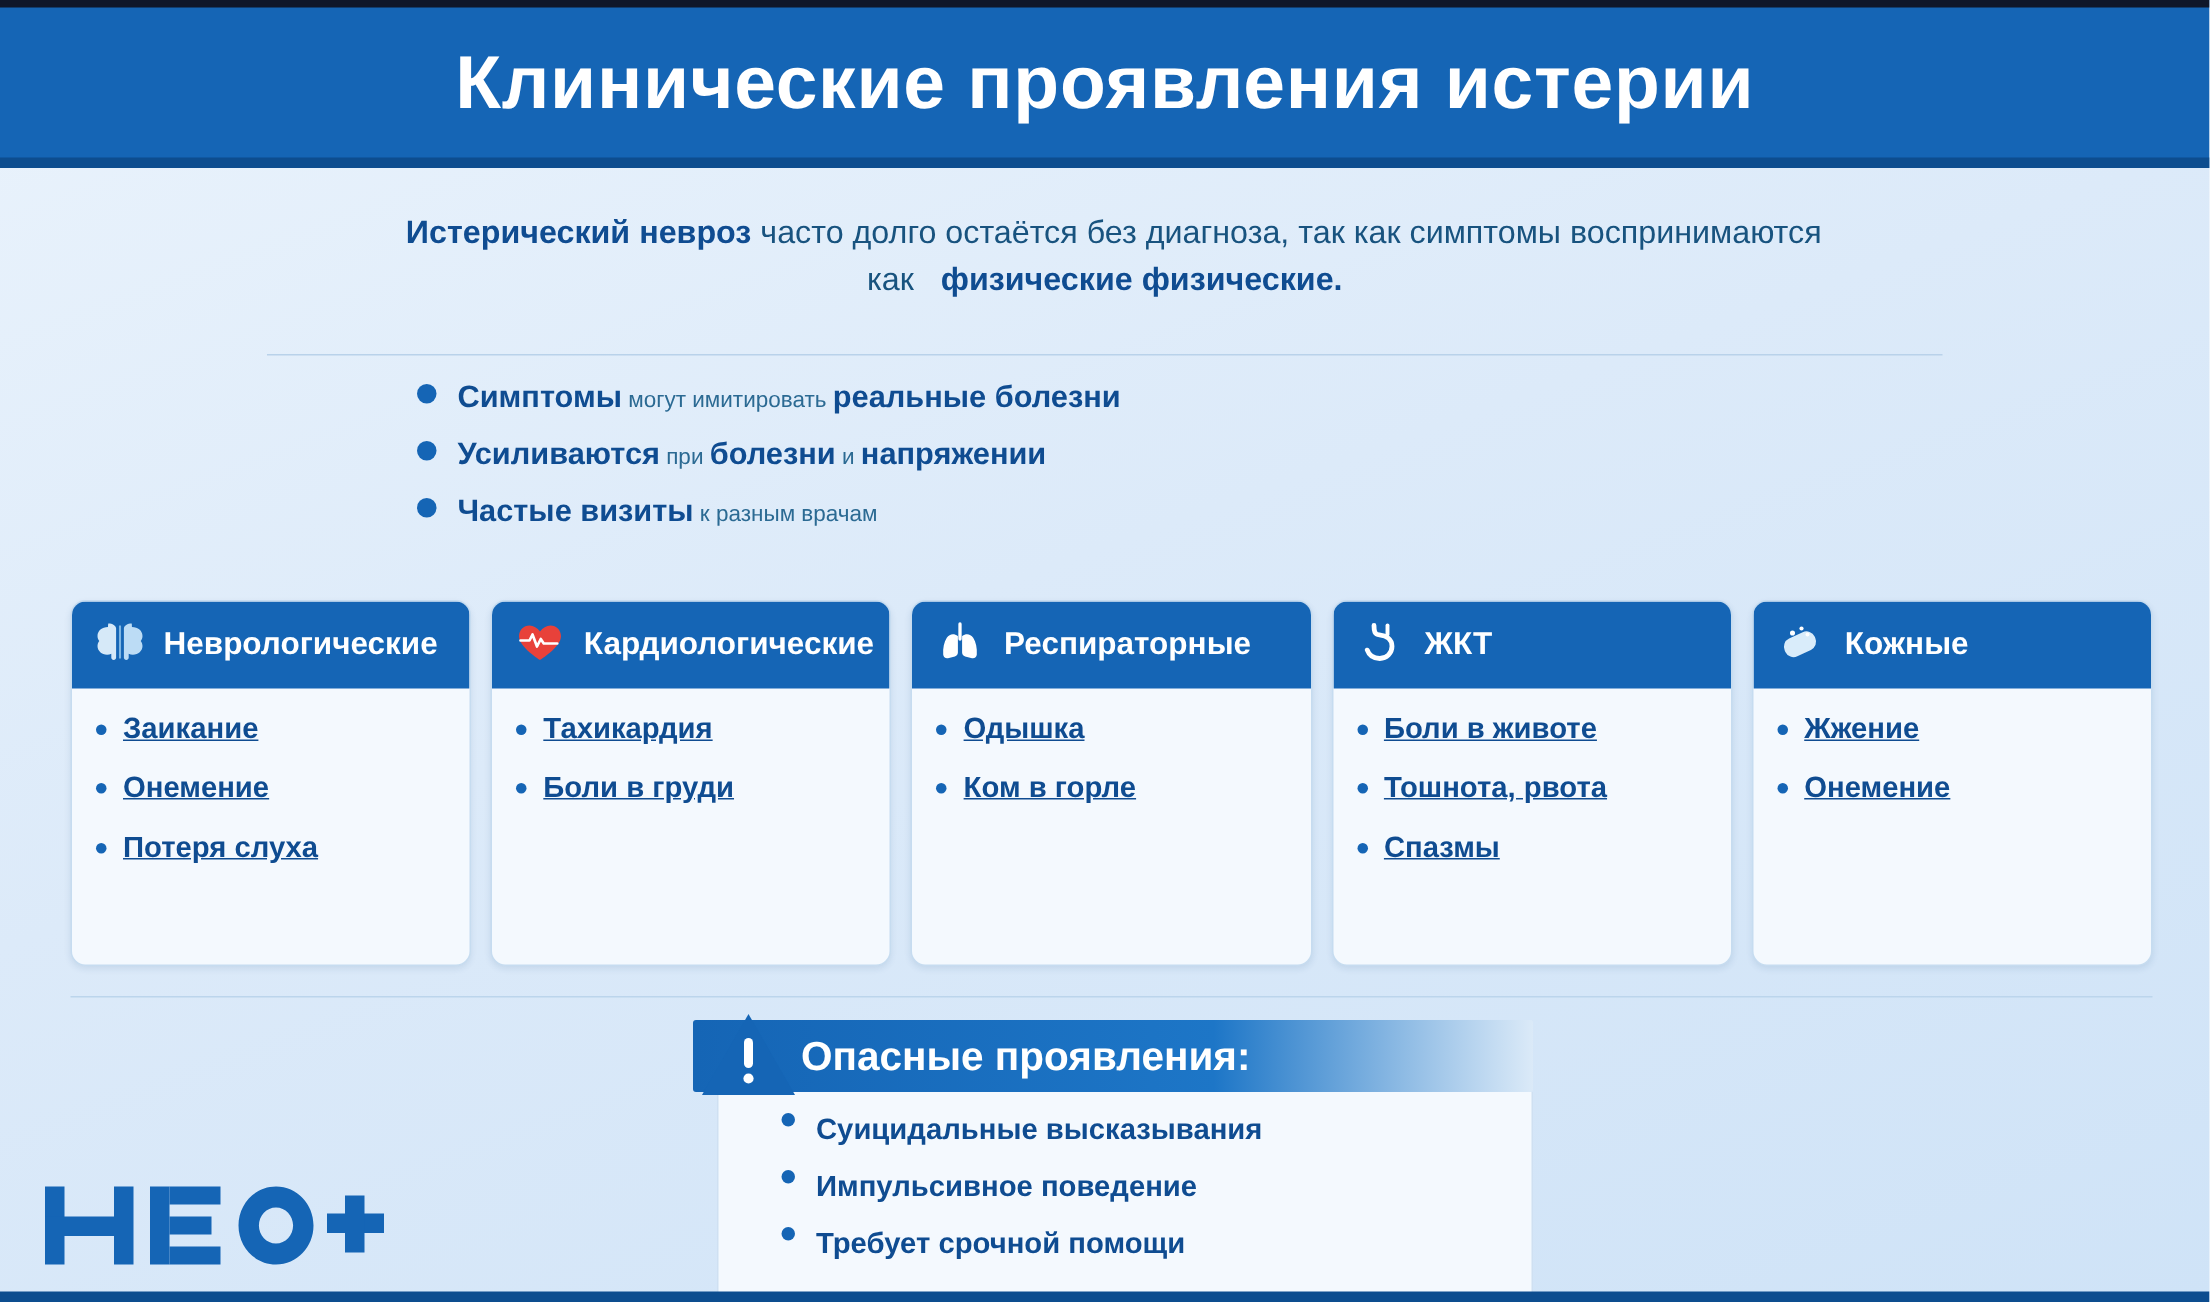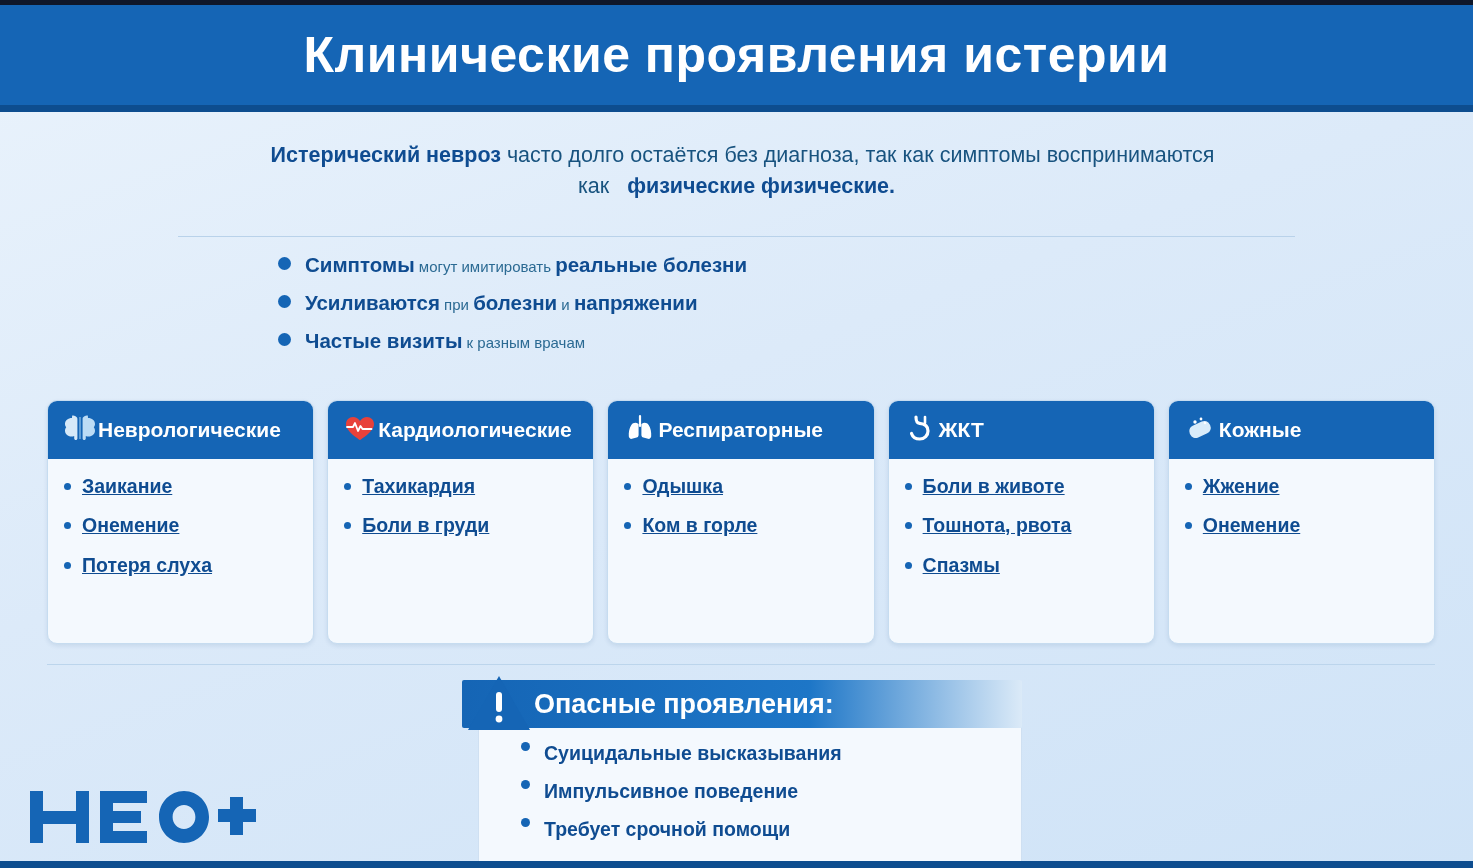--- a/index.html
+++ b/index.html
@@ -103,20 +103,21 @@
     display: flex;
     flex-direction: column;
   }
   .card-head {
     background: #1565b5;
     color: #fff;
     height: 58px;
     display: flex;
     align-items: center;
     padding: 0 10px 0 14px;
+    gap: 11px;
   }
   .card-head .ttl {
     font-size: 21px;
     font-weight: bold;
     white-space: nowrap;
   }
   .card-body {
     padding: 16px 12px 12px 16px;
     flex: 1 1 auto;
   }

